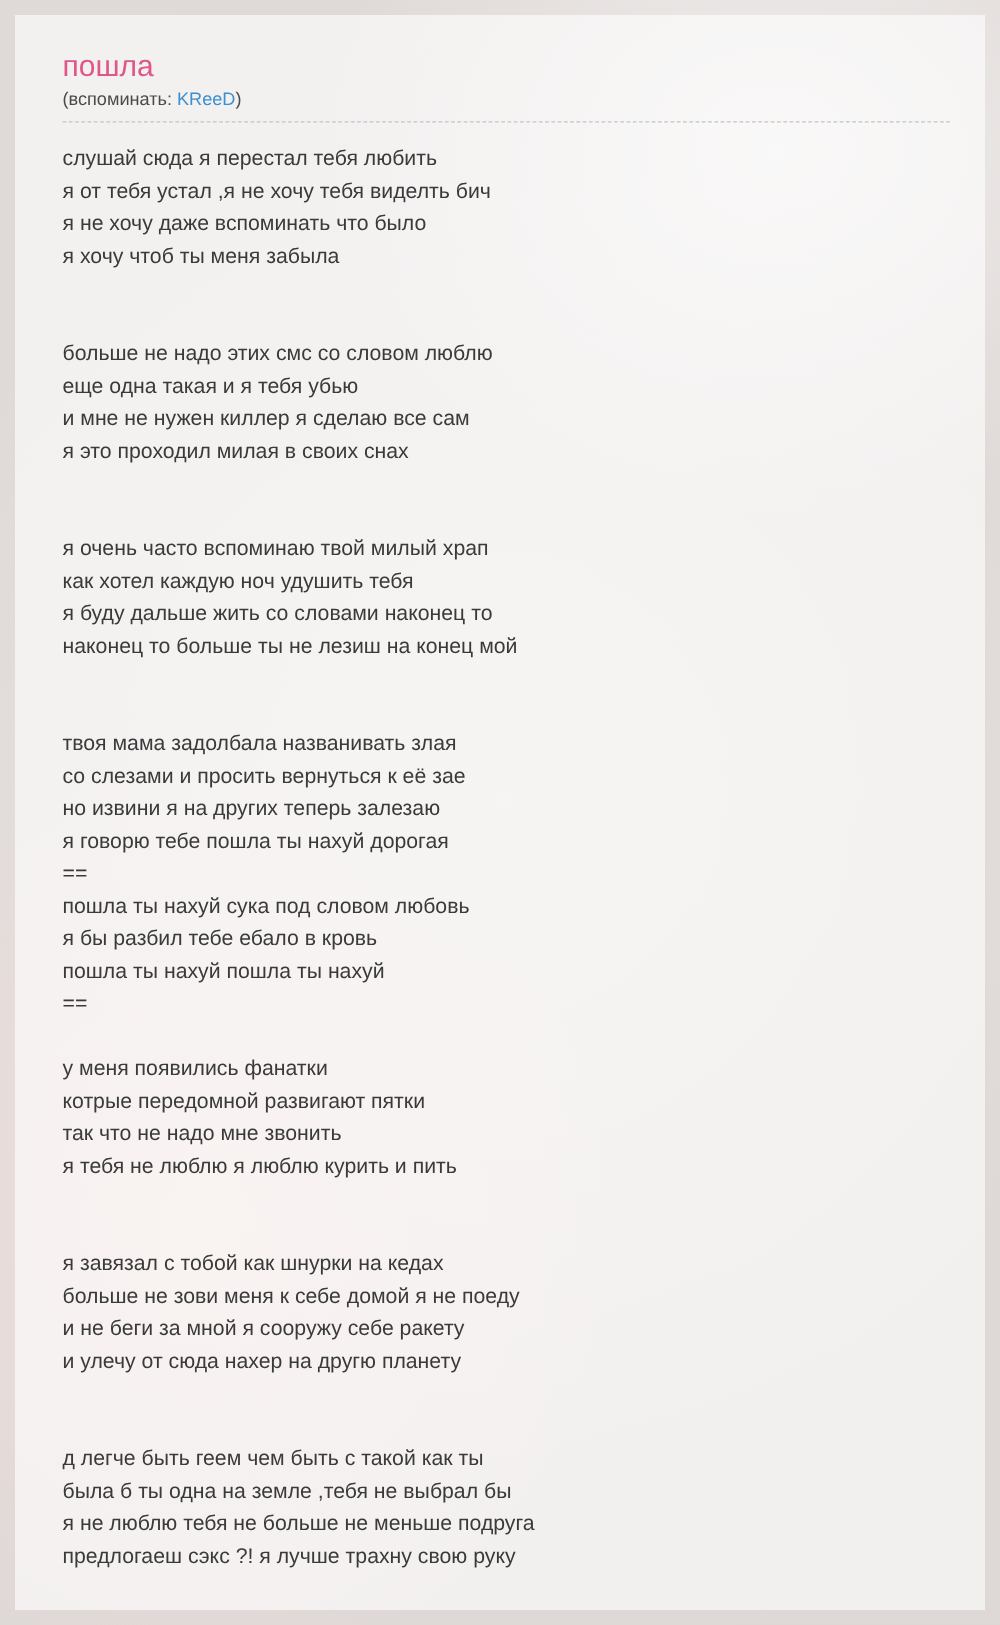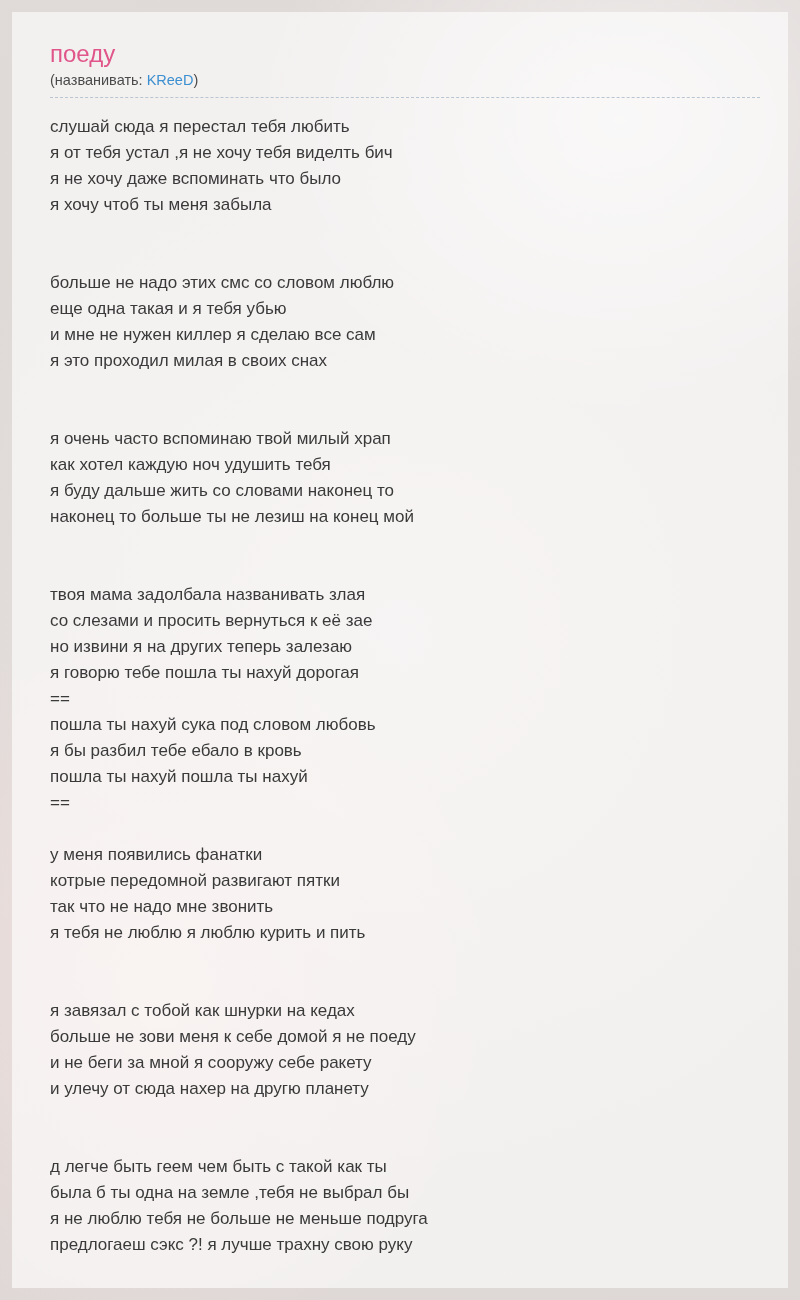--- a/index.html
+++ b/index.html
@@ -60,23 +60,23 @@
     white-space: pre-wrap;
     word-wrap: break-word;
   }
 </style>
 </head>
 <body>
 
 <div class="page">
   <div class="card">
 
-    <h1 class="title">поеду</h1>
+    <h1 class="title">пошла</h1>
 
-    <div class="artist-line"><span>(названивать: </span><a class="artist-link">KReeD</a><span>)</span></div>
+    <div class="artist-line"><span>(вспоминать: </span><a class="artist-link">KReeD</a><span>)</span></div>
 
     <div class="lyrics">слушай сюда я перестал тебя любить
 я от тебя устал ,я не хочу тебя виделть бич
 я не хочу даже вспоминать что было
 я хочу чтоб ты меня забыла
 
 
 больше не надо этих смс со словом люблю
 еще одна такая и я тебя убью
 и мне не нужен киллер я сделаю все сам

